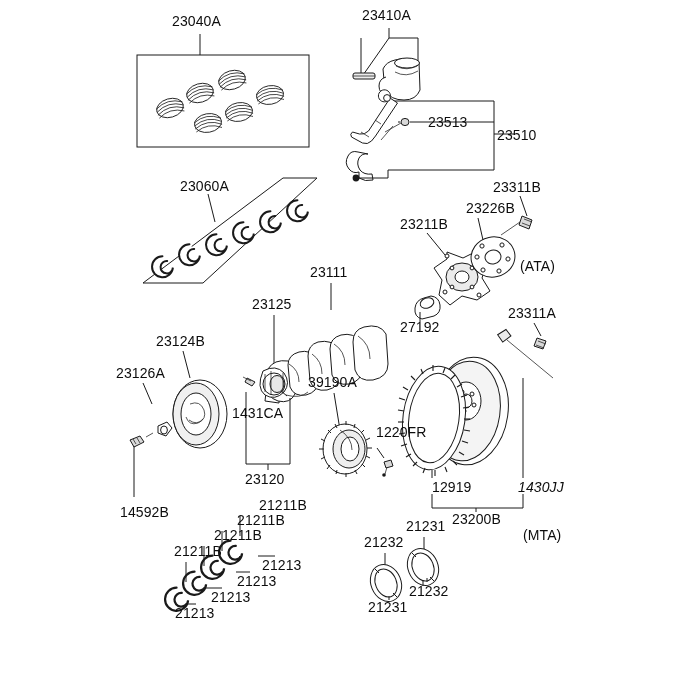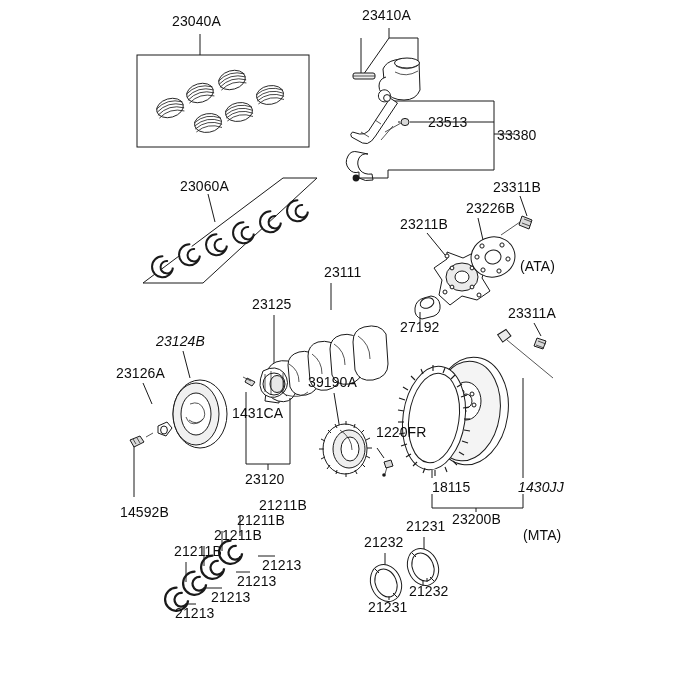--- a/index.html
+++ b/index.html
@@ -393,38 +393,38 @@
       <path d="M397,597 l-4,-4" class="ln"></path>
       <line x1="389" y1="600" x2="389" y2="596" class="leader"></line>
     </g>
   </g>
 </svg>
 
 <div id="labels">
   <span class="lbl" style="left:172px;top:14px;">23040A</span>
   <span class="lbl" style="left:362px;top:8px;">23410A</span>
   <span class="lbl" style="left:428px;top:115px;">23513</span>
-  <span class="lbl" style="left:497px;top:128px;">33380</span>
+  <span class="lbl" style="left:497px;top:128px;">23510</span>
   <span class="lbl" style="left:180px;top:179px;">23060A</span>
   <span class="lbl" style="left:493px;top:180px;text-align:right;">23311B</span>
   <span class="lbl" style="left:466px;top:201px;">23226B</span>
   <span class="lbl" style="left:400px;top:217px;">23211B</span>
   <span class="lbl" style="left:520px;top:259px;">(ATA)</span>
-  <span class="lbl" style="left:324px;top:265px;">23111</span>
+  <span class="lbl" style="left:310px;top:265px;">23111</span>
   <span class="lbl" style="left:252px;top:297px;">23125</span>
   <span class="lbl" style="left:400px;top:320px;">27192</span>
   <span class="lbl" style="left:508px;top:306px;">23311A</span>
-  <span class="lbl" style="left:156px;top:334px;font-style:italic;">23124B</span>
+  <span class="lbl" style="left:156px;top:334px;">23124B</span>
   <span class="lbl" style="left:116px;top:366px;">23126A</span>
   <span class="lbl" style="left:232px;top:406px;">1431CA</span>
   <span class="lbl" style="left:245px;top:472px;">23120</span>
   <span class="lbl" style="left:120px;top:505px;">14592B</span>
   <span class="lbl" style="left:308px;top:375px;">39190A</span>
   <span class="lbl" style="left:376px;top:425px;">1220FR</span>
-  <span class="lbl" style="left:432px;top:480px;">18115</span>
+  <span class="lbl" style="left:432px;top:480px;">12919</span>
   <span class="lbl" style="left:518px;top:480px;font-style:italic;">1430JJ</span>
   <span class="lbl" style="left:452px;top:512px;">23200B</span>
   <span class="lbl" style="left:523px;top:528px;">(MTA)</span>
 
   <span class="lbl" style="left:259px;top:498px;">21211B</span>
   <span class="lbl" style="left:237px;top:513px;">21211B</span>
   <span class="lbl" style="left:214px;top:528px;">21211B</span>
   <span class="lbl" style="left:174px;top:544px;">21211B</span>
   <span class="lbl" style="left:262px;top:558px;">21213</span>
   <span class="lbl" style="left:237px;top:574px;">21213</span>

